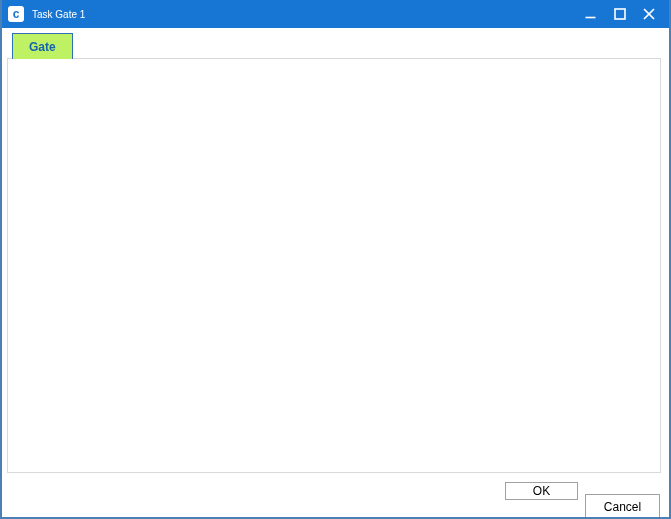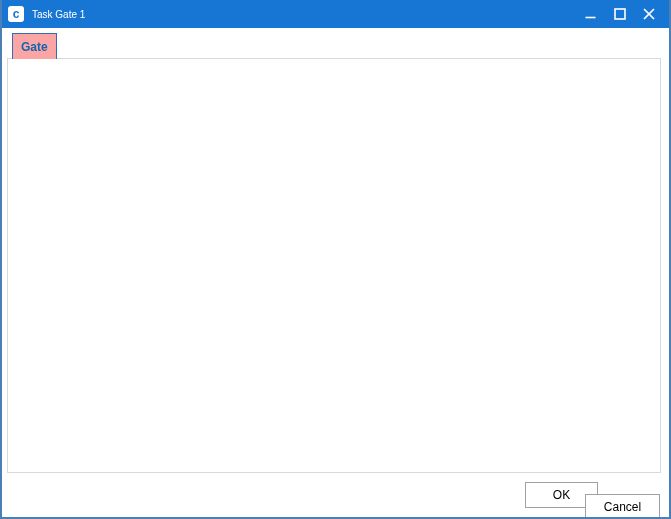--- a/index.html
+++ b/index.html
@@ -15,21 +15,21 @@
   .titlebar{ position:absolute; left:0; top:0; width:100%; height:28px; background:#1776d4;
     display:flex; align-items:center; }
   .app-icon{ width:16px; height:16px; margin-left:6px; background:#ffffff; border-radius:3px;
     display:flex; align-items:center; justify-content:center; }
   .app-icon span{ color:#1776d4; font-weight:bold; font-size:12px; line-height:12px; }
   .title-text{ color:#ffffff; font-size:10px; margin-left:8px; }
   .win-controls{ position:absolute; right:6px; top:0; height:28px; display:flex; }
   .win-btn{ width:29px; height:28px; display:flex; align-items:center; justify-content:center; cursor:default; }
 
   
-  .tab{ position:absolute; left:10px; top:33px; height:26px; padding:0 8px; background:#fca5a5;
+  .tab{ position:absolute; left:10px; top:33px; height:26px; padding:0 16px; background:#bef264;
     border:1px solid #2e6fb5; border-bottom:none; z-index:3;
     display:flex; align-items:center; color:#1464b0; font-weight:bold; }
   .page{ position:absolute; left:5px; top:58px; width:654px; height:415px;
     border:1px solid #d9d9d9; background:#ffffff; z-index:1; }
 
   
   .groupbox{ position:absolute; border:1px solid #d9d9d9; background:#ffffff; }
   .groupbox .legend{ position:absolute; top:-8px; left:8px; background:#ffffff; padding:0 5px; color:#1a1a1a; }
   .gb-details{ left:12px; top:75px; width:637px; height:217px; }
   .gb-checks{ left:12px; top:308px; width:637px; height:122px; }
@@ -65,21 +65,21 @@
   .trow.selected .td-comment{ background:#cce4f7; }
   .colline{ position:absolute; left:49px; top:15px; bottom:0; width:1px; background:#ececec; }
   .checkbox{ width:13px; height:13px; border:1px solid #8a8a8a; background:#fff;
     display:flex; align-items:center; justify-content:center; }
 
   
   .btn{ position:absolute; height:27px; border:1px solid #a0a0a0; background:#ffffff; color:#000;
     font-family:inherit; font-size:12px; display:flex; align-items:center; justify-content:center; }
   .btn-add{ left:26px; top:435px; width:95px; }
   .btn-delete{ left:161px; top:435px; width:96px; }
-  .btn-ok{ left:503px; top:482px; width:73px; height:26px;margin-left:20px; }
+  .btn-ok{ left:503px; top:482px; width:73px; height:18px; }
   .btn-cancel{ left:583px; top:494px; width:75px; height:26px;text-align:right; }
 
   svg{ display:block; }
 </style>
 </head>
 <body>
 
 <div class="window">
 
   <div class="titlebar">

